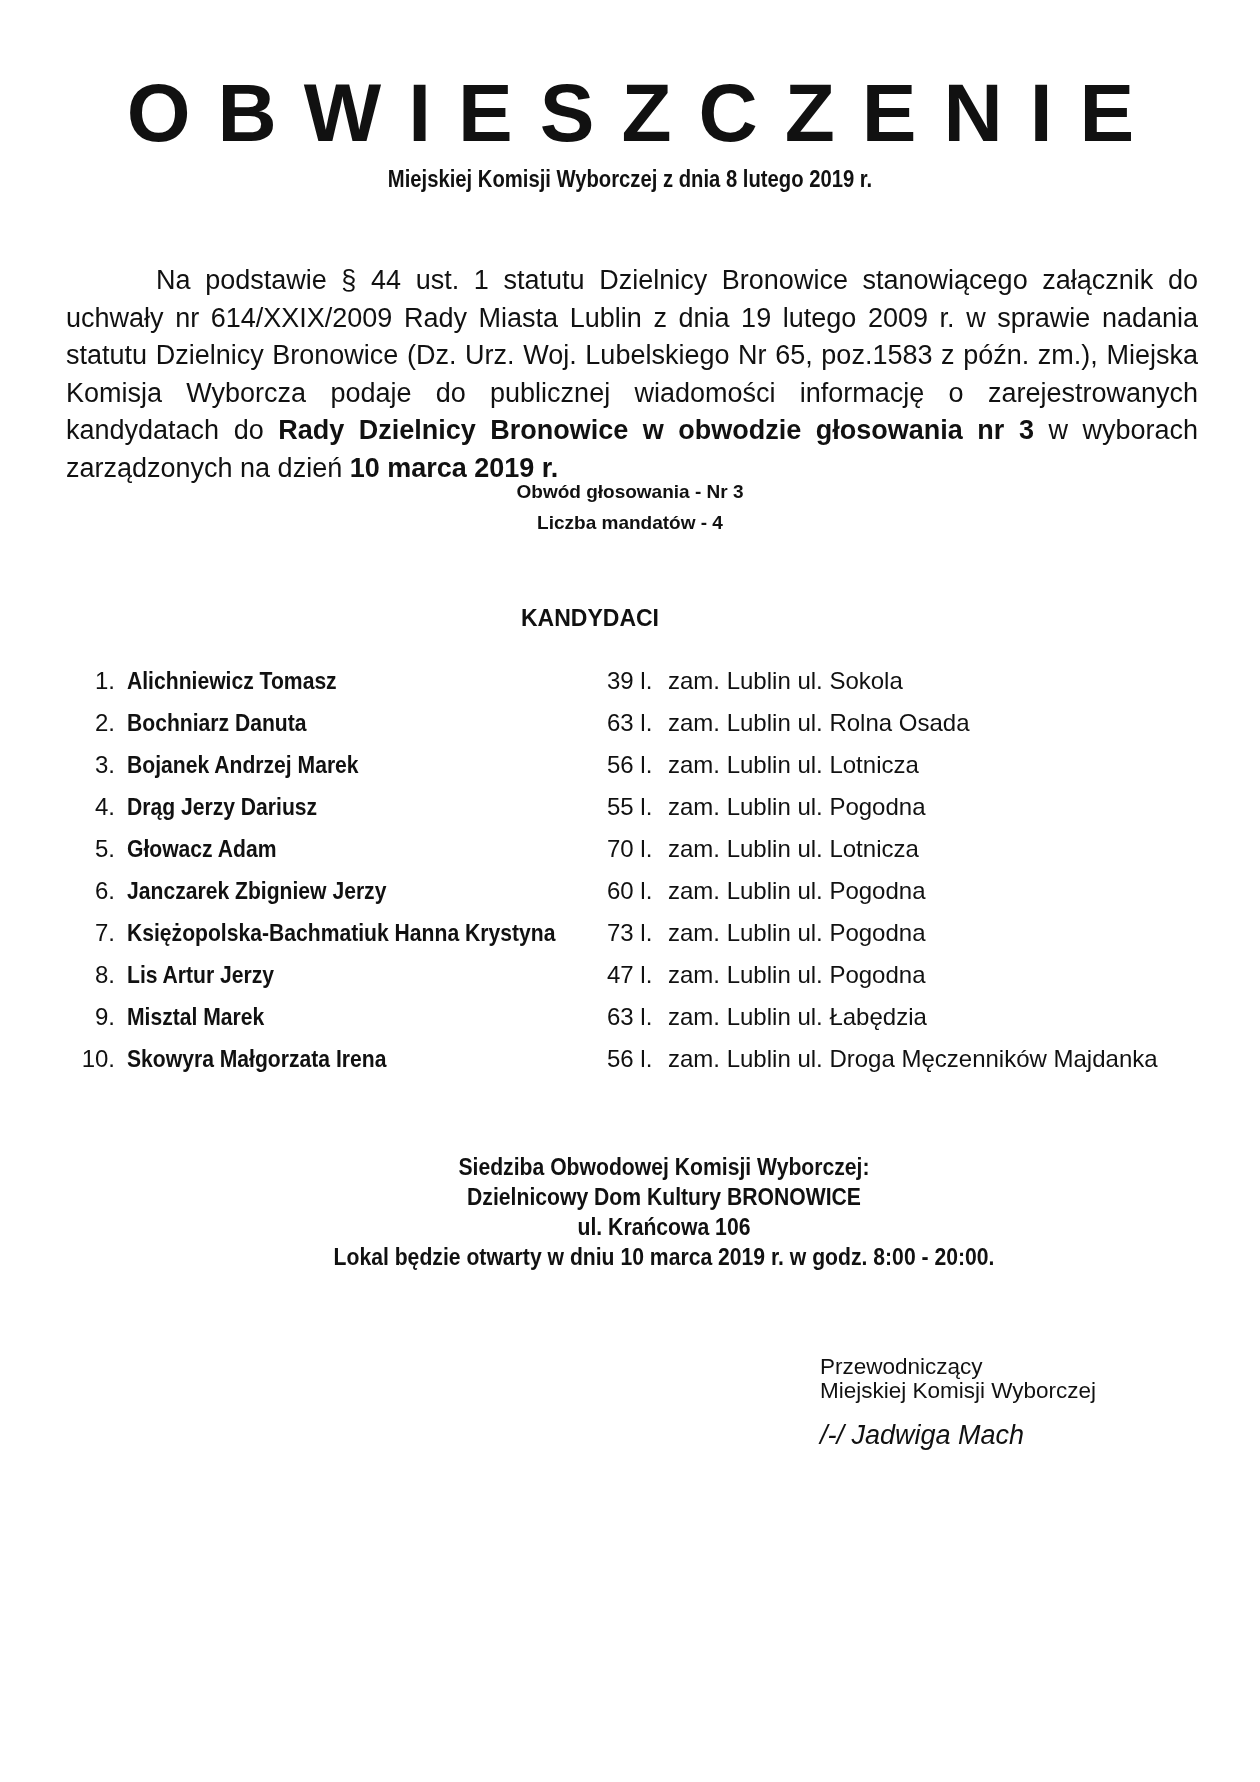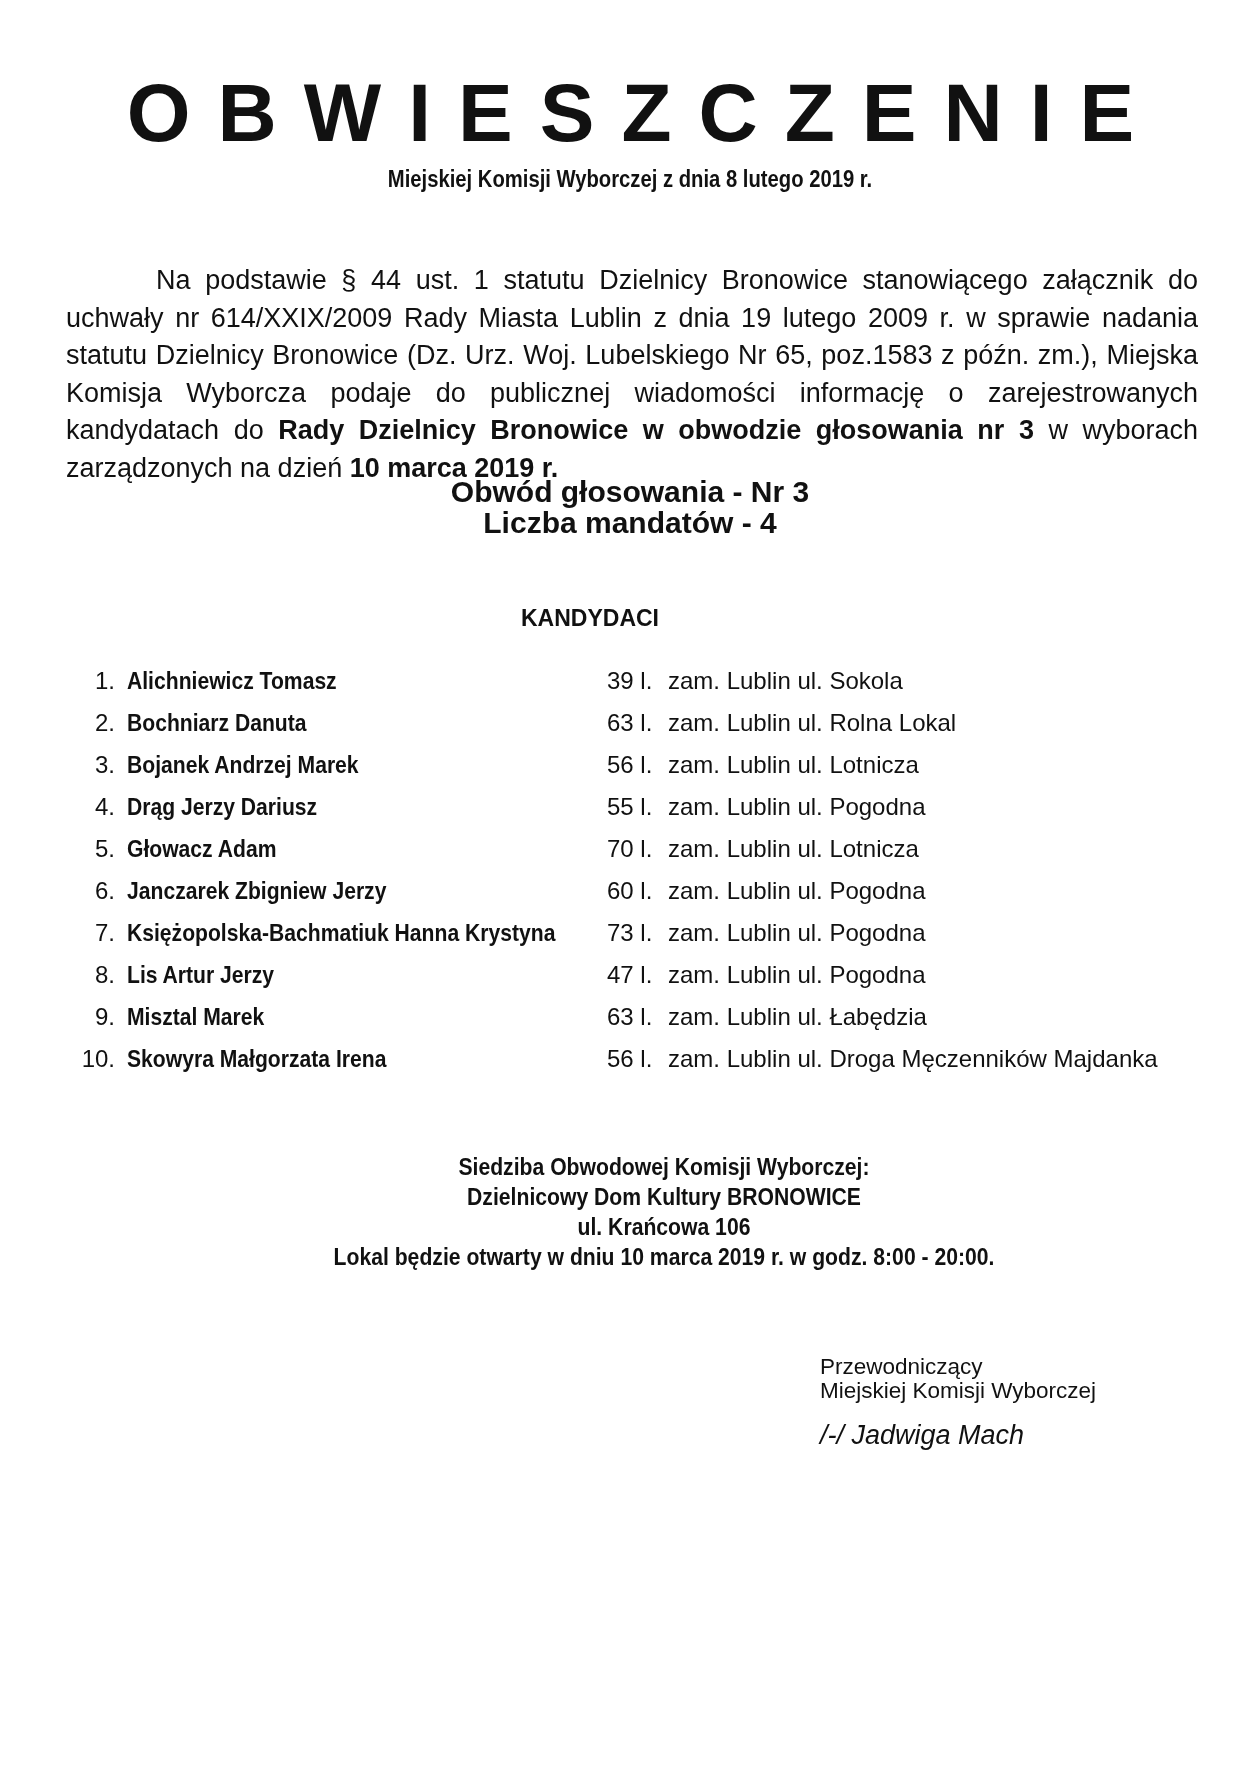--- a/index.html
+++ b/index.html
@@ -18,21 +18,21 @@
     transform: scaleX(0.88);
   }
   .para {
     position: absolute; left: 66px; width: 1132px; top: 228px;
     font-size: 27px; line-height: 37.5px; text-align: justify;
     text-indent: 90px; transform-origin: left top; margin-top: 34px;
   }
   .para b { font-weight: bold; }
   .center-block {
     position: absolute; left: 0; width: 1260px; text-align: center;
-    font-weight: bold; font-size: 30px; line-height: 31px;
+    font-weight: bold; font-size: 19px; line-height: 31px;
   }
   .kandydaci {
     position: absolute; left: 0; width: 1180px; top: 603px; text-align: center;
     font-weight: bold; font-size: 23px; line-height: 30px;
   }
   .cand-list { position: absolute; left: 70px; top: 665px; width: 1140px; }
   .cand-row { position: relative; height: 42px; font-size: 24px; line-height: 32px; }
   .cand-num { position: absolute; left: 0; width: 45px; text-align: right; }
   .cand-name {
     position: absolute; left: 57px; font-weight: bold; white-space: nowrap;
@@ -70,21 +70,21 @@
   <div class="cand-row">
     <span class="cand-num">1.</span>
     <span class="cand-name">Alichniewicz Tomasz</span>
     <span class="cand-age">39 l.</span>
     <span class="cand-addr">zam. Lublin ul. Sokola</span>
   </div>
   <div class="cand-row">
     <span class="cand-num">2.</span>
     <span class="cand-name">Bochniarz Danuta</span>
     <span class="cand-age">63 l.</span>
-    <span class="cand-addr">zam. Lublin ul. Rolna Lokal</span>
+    <span class="cand-addr">zam. Lublin ul. Rolna Osada</span>
   </div>
   <div class="cand-row">
     <span class="cand-num">3.</span>
     <span class="cand-name">Bojanek Andrzej Marek</span>
     <span class="cand-age">56 l.</span>
     <span class="cand-addr">zam. Lublin ul. Lotnicza</span>
   </div>
   <div class="cand-row">
     <span class="cand-num">4.</span>
     <span class="cand-name">Drąg Jerzy Dariusz</span>

